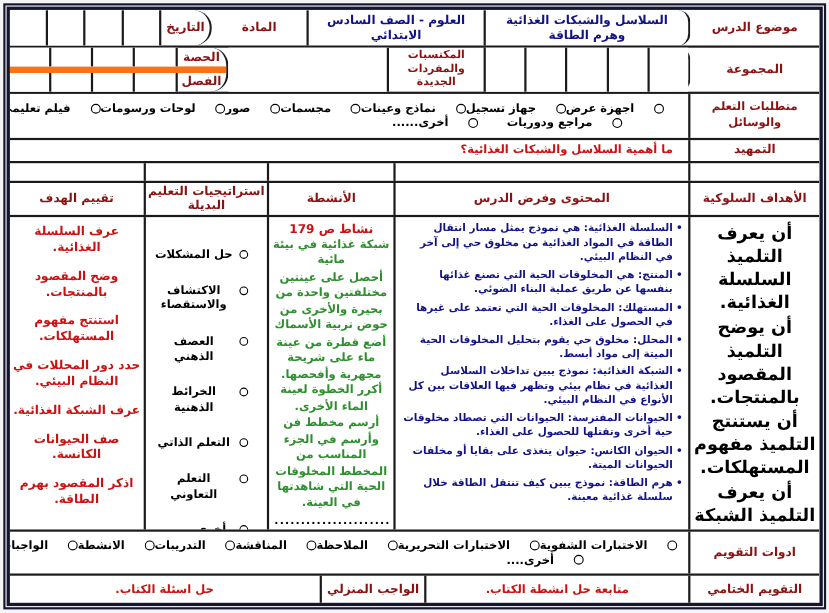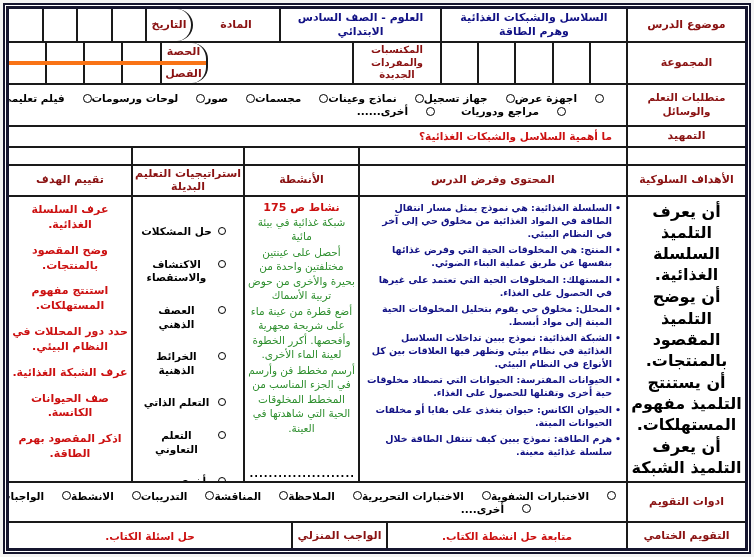--- a/index.html
+++ b/index.html
@@ -13,29 +13,29 @@
   .row:last-child{border-bottom:none;}
   .cell{display:flex;align-items:center;justify-content:center;padding:1px 2px;overflow:hidden;min-width:0;text-align:center;}
   .label{color:#8a1212;font-weight:bold;font-size:11px;line-height:1.25;}
   .blue{color:#121285;font-weight:bold;font-size:11px;line-height:1.3;}
   .redtx{color:#cc1111;font-weight:bold;}
   
   .r1{flex:0 0 34px;} .r2{flex:0 0 38px;} .r3{flex:0 0 42px;} .r4{flex:0 0 21px;}
   .rstrip{flex:0 0 18px;} .rhead{flex:0 0 30px;} .rbody{flex:1 1 auto;min-height:0;}
   .rtools{flex:0 0 40px;} .rfinal{flex:0 0 25px;}
   
-  .w-label{flex:0 0 117px;} .w-gval{flex:0 0 186px;} .w-subj{flex:0 0 88px;}
+  .w-label{flex:0 0 117px;} .w-gval{flex:0 0 186px;border-radius:11px;} .w-subj{flex:0 0 88px;}
   .w-subjval{flex:0 0 161px;} .w-dateRegion{flex:1 1 auto;border-radius:16px;}
   .mini{display:flex;min-width:0;}
   .mini > * + *{border-right:2px solid #1a1a1a;}
   .mlabel{flex:0 0 44px;}
   .gcell{flex:1 1 0;background:#fff;}
   .stack{display:flex;flex-direction:column;min-width:0;}
   .stack .mini{flex:1 1 0;}
-  .stack .mini:first-child{border-bottom:4px solid #f97316;}
+  .stack .mini:first-child{border-bottom:6px solid #f97316;}
   .grid5{display:flex;min-width:0;}
   .grid5 > * + *{border-right:2px solid #1a1a1a;}
   .acq{font-size:10px;}
   
   .opt{display:inline-flex;align-items:center;gap:18px;font-weight:bold;color:#000;font-size:10.5px;white-space:nowrap;}
   .circ{width:9px;height:9px;border:1.5px solid #000;border-radius:50%;background:#fff;flex:0 0 auto;}
   .optlines{display:flex;flex-direction:column;justify-content:center;flex:1 1 auto;min-width:0;padding:1px 0;}
   .optline1{display:flex;justify-content:space-between;padding:0 22px 0 18px;}
   .optline2{display:flex;gap:26px;padding-right:60px;margin-top:1px;}
   .toolsline2{padding-right:95px;}
@@ -44,21 +44,21 @@
   .w-obj{flex:0 0 117px;} .w-content{flex:0 0 268px;} .w-act{flex:0 0 115px;}
   .w-strat{flex:0 0 112px;} .w-eval{flex:1 1 auto;}
   .hcell{font-size:11px;}
   .bodycell{display:flex;flex-direction:column;overflow:hidden;min-width:0;padding:2px 3px;}
   .objlist{padding-top:2px;}
   .objitem{color:#000;font-weight:bold;font-size:16px;line-height:1.32;text-align:center;margin-bottom:1px;}
   .contlist{padding:2px 2px 0 2px;}
   .citem{position:relative;padding-right:9px;color:#121285;font-weight:bold;font-size:9.5px;line-height:1.38;text-align:right;margin-bottom:3px;}
   .citem::before{content:"•";position:absolute;right:0;top:0;color:#121285;}
   .act-title{color:#cc1111;font-weight:bold;font-size:11px;text-align:center;margin:2px 0 1px 0;}
-  .actline{color:#2f8f2f;font-weight:normal;font-size:10.5px;line-height:1.38;text-align:center;margin-bottom:1px;}
+  .actline{color:#2f8f2f;font-weight:bold;font-size:10.5px;line-height:1.38;text-align:center;margin-bottom:1px;}
   .act-dots{margin-top:auto;text-align:center;color:#000;font-weight:bold;font-size:10px;letter-spacing:1px;overflow:hidden;white-space:nowrap;}
   .stratlist{padding:26px 14px 0 4px;}
   .stratitem{display:flex;align-items:flex-start;gap:5px;margin-bottom:19px;color:#000;font-weight:bold;font-size:10.5px;line-height:1.3;}
   .stratitem .circ{margin-top:2px;width:8px;height:8px;}
   .stratitem .slabel{flex:1 1 auto;text-align:center;}
   .evallist{padding-top:4px;}
   .evalitem{color:#cc1111;font-weight:bold;font-size:11px;line-height:1.35;text-align:center;margin-bottom:11px;}
   .finalval{font-size:10.5px;}
   .w-finval{flex:0 0 240px;} .w-hwlabel{flex:0 0 95px;} .w-hwval{flex:1 1 auto;}
 </style>
@@ -186,31 +186,31 @@
               <div class="objitem">أن يوضح التلميذ المقصود بالمنتجات.</div>
               <div class="objitem">أن يستنتج التلميذ مفهوم المستهلكات.</div>
               <div class="objitem">أن يعرف التلميذ الشبكة الغذائية.</div>
               <div class="objitem">أن يصف التلميذ الحيوانات الكانسة.</div>
               <div class="objitem">أن يذكر التلميذ المقصود بهرم الطاقة.</div>
             </div>
     </div>
     <div class="bodycell w-content">
       <div class="contlist">
               <div class="citem"><span class="cterm">السلسلة الغذائية:</span> <span class="cdef">هي نموذج يمثل مسار انتقال الطاقة في المواد الغذائية من مخلوق حي إلى آخر في النظام البيئي.</span></div>
-              <div class="citem"><span class="cterm">المنتج:</span> <span class="cdef">هي المخلوقات الحية التي وفرض غذائها بنفسها عن طريق عملية البناء الضوئي.</span></div>
+              <div class="citem"><span class="cterm">المنتج:</span> <span class="cdef">هي المخلوقات الحية التي تصنع غذائها بنفسها عن طريق عملية البناء الضوئي.</span></div>
               <div class="citem"><span class="cterm">المستهلك:</span> <span class="cdef">المخلوقات الحية التي تعتمد على غيرها في الحصول على الغذاء.</span></div>
               <div class="citem"><span class="cterm">المحلل:</span> <span class="cdef">مخلوق حي يقوم بتحليل المخلوقات الحية الميتة إلى مواد أبسط.</span></div>
               <div class="citem"><span class="cterm">الشبكة الغذائية:</span> <span class="cdef">نموذج يبين تداخلات السلاسل الغذائية في نظام بيئي وتظهر فيها العلاقات بين كل الأنواع في النظام البيئي.</span></div>
               <div class="citem"><span class="cterm">الحيوانات المفترسة:</span> <span class="cdef">الحيوانات التي تصطاد مخلوقات حية أخرى وتقتلها للحصول على الغذاء.</span></div>
               <div class="citem"><span class="cterm">الحيوان الكانس:</span> <span class="cdef">حيوان يتغذى على بقايا أو مخلفات الحيوانات الميتة.</span></div>
               <div class="citem"><span class="cterm">هرم الطاقة:</span> <span class="cdef">نموذج يبين كيف تنتقل الطاقة خلال سلسلة غذائية معينة.</span></div>
             </div>
     </div>
     <div class="bodycell w-act">
-      <div class="act-title">نشاط ص 175</div>
+      <div class="act-title">نشاط ص 179</div>
       <div>
               <div class="actline">شبكة غذائية في بيئة مائية</div>
               <div class="actline">أحصل على عينتين مختلفتين واحدة من بحيرة والأخرى من حوض تربية الأسماك</div>
               <div class="actline">أضع قطرة من عينة ماء على شريحة مجهرية وأفحصها. أكرر الخطوة لعينة الماء الأخرى.</div>
               <div class="actline">أرسم مخطط فن وأرسم في الجزء المناسب من المخطط المخلوقات الحية التي شاهدتها في العينة.</div>
             </div>
       <div class="act-dots">........................</div>
     </div>
     <div class="bodycell w-strat">
       <div class="stratlist">

